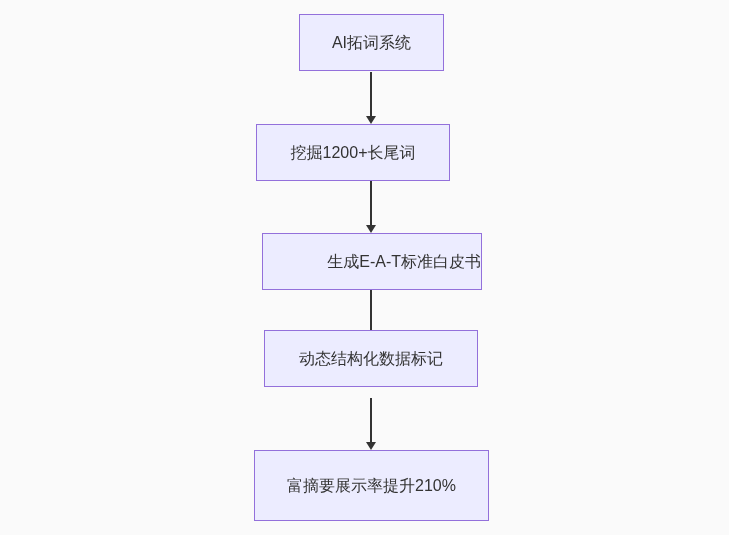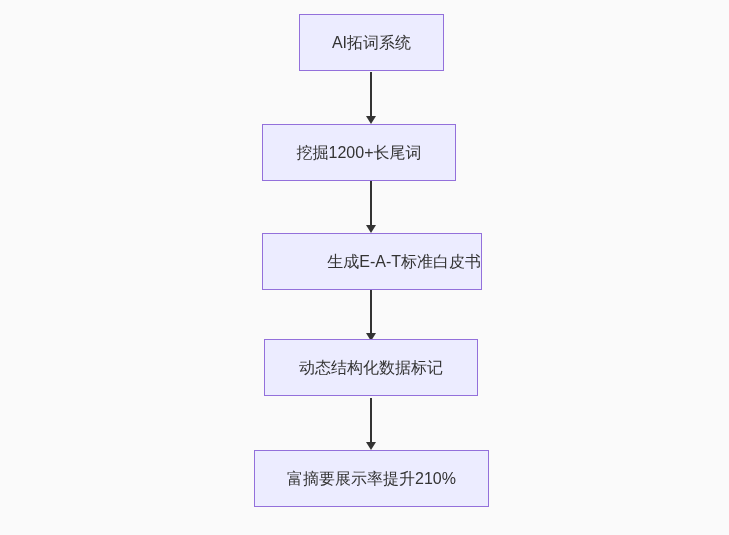--- a/index.html
+++ b/index.html
@@ -60,35 +60,35 @@
 <body>
 
 <div class="canvas">
 
   <div class="node" style="left:299px; top:14px; width:145px; height:57px;">
     <span>AI拓词系统</span>
   </div>
 
   <div class="arrow" style="left:366px; top:72px; height:52px;"></div>
 
-  <div class="node" style="left:262px; top:124px; width:194px; height:57px;">
+  <div class="node" style="left:256px; top:124px; width:194px; height:57px;">
     <span>挖掘1200+长尾词</span>
   </div>
 
   <div class="arrow" style="left:366px; top:181px; height:52px;"></div>
 
   <div class="node" style="left:262px; top:233px; width:220px; height:57px;justify-content:flex-end;">
     <span>生成E-A-T标准白皮书</span>
   </div>
 
   <div class="arrow" style="left:366px; top:290px; height:51px;"></div>
 
-  <div class="node" style="left:264px; top:339px; width:214px; height:57px;">
+  <div class="node" style="left:264px; top:330px; width:214px; height:57px;">
     <span>动态结构化数据标记</span>
   </div>
 
   <div class="arrow" style="left:366px; top:398px; height:52px;"></div>
 
-  <div class="node" style="left:254px; top:450px; width:235px; height:57px;text-align:center;">
+  <div class="node" style="left:254px; top:450px; width:235px; height:71px;text-align:center;">
     <span>富摘要展示率提升210%</span>
   </div>
 
 </div>
 
 </body></html>

